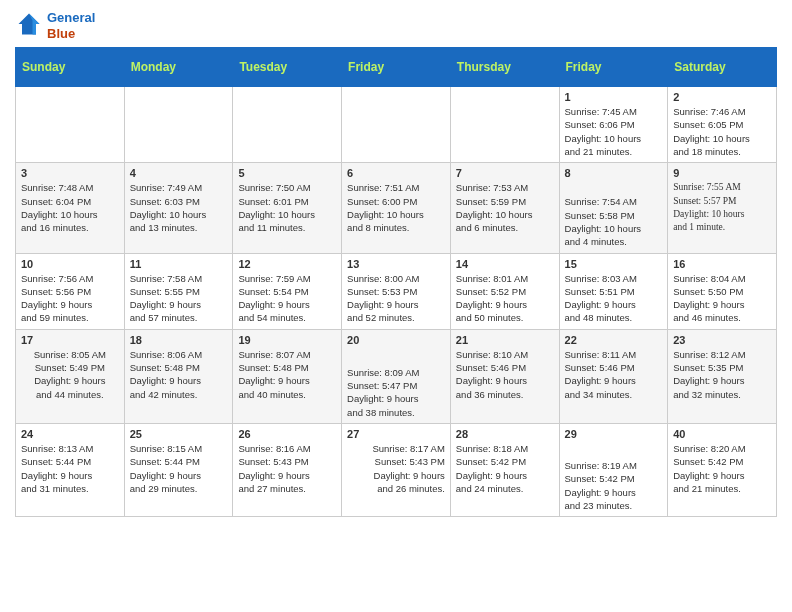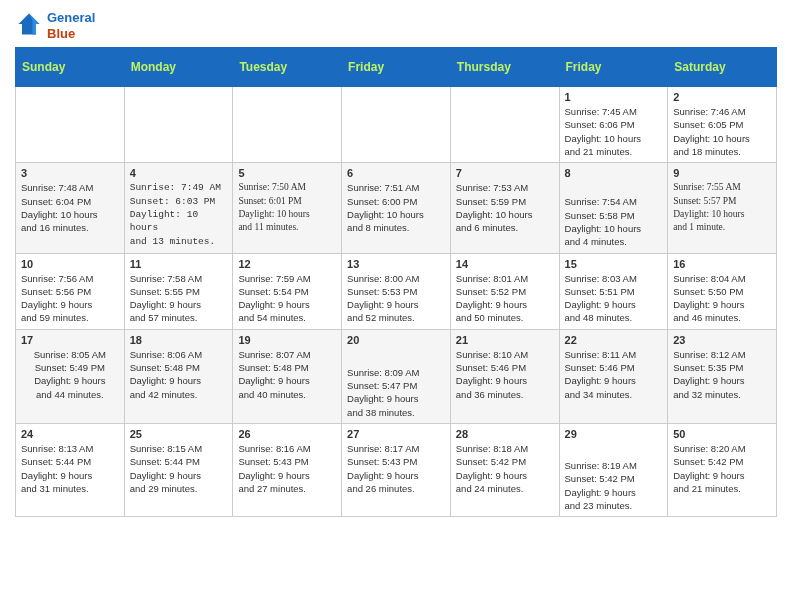--- a/index.html
+++ b/index.html
@@ -147,28 +147,28 @@
       <tr>
         <td>
           <span class="day-num">3</span>
           <div class="day-info" style="white-space: pre-line;">Sunrise: 7:48 AM
 Sunset: 6:04 PM
 Daylight: 10 hours
 and 16 minutes.</div>
         </td>
         <td>
           <span class="day-num">4</span>
-          <div class="day-info" style="white-space: pre-line; font-family: Liberation Mono, monospace;">Sunrise: 7:49 AM
+          <div class="day-info" style="white-space: pre-line;">Sunrise: 7:49 AM
 Sunset: 6:03 PM
 Daylight: 10 hours
 and 13 minutes.</div>
         </td>
         <td>
           <span class="day-num">5</span>
-          <div class="day-info" style="white-space: pre-line; font-family: Liberation Serif, serif;">Sunrise: 7:50 AM
+          <div class="day-info" style="white-space: pre-line;">Sunrise: 7:50 AM
 Sunset: 6:01 PM
 Daylight: 10 hours
 and 11 minutes.</div>
         </td>
         <td>
           <span class="day-num">6</span>
           <div class="day-info" style="white-space: pre-line;">Sunrise: 7:51 AM
 Sunset: 6:00 PM
 Daylight: 10 hours
 and 8 minutes.</div>
@@ -314,41 +314,41 @@
         </td>
         <td>
           <span class="day-num">26</span>
           <div class="day-info" style="white-space: pre-line;">Sunrise: 8:16 AM
 Sunset: 5:43 PM
 Daylight: 9 hours
 and 27 minutes.</div>
         </td>
         <td>
           <span class="day-num">27</span>
-          <div class="day-info" style="white-space: pre-line;">Sunrise: 8:17 AM
+          <div class="day-info" style="white-space: pre-line; text-align: right;">Sunrise: 8:17 AM
 Sunset: 5:43 PM
 Daylight: 9 hours
 and 26 minutes.</div>
         </td>
         <td>
           <span class="day-num">28</span>
           <div class="day-info" style="white-space: pre-line;">Sunrise: 8:18 AM
 Sunset: 5:42 PM
 Daylight: 9 hours
 and 24 minutes.</div>
         </td>
         <td>
           <span class="day-num">29</span>
           <div class="day-info" style="white-space: pre-line; margin-top: 19px;">Sunrise: 8:19 AM
 Sunset: 5:42 PM
 Daylight: 9 hours
 and 23 minutes.</div>
         </td>
         <td>
-          <span class="day-num">50</span>
+          <span class="day-num">40</span>
           <div class="day-info" style="white-space: pre-line;">Sunrise: 8:20 AM
 Sunset: 5:42 PM
 Daylight: 9 hours
 and 21 minutes.</div>
         </td>
       </tr>
     </tbody>
 </table>
 
 </body></html>

